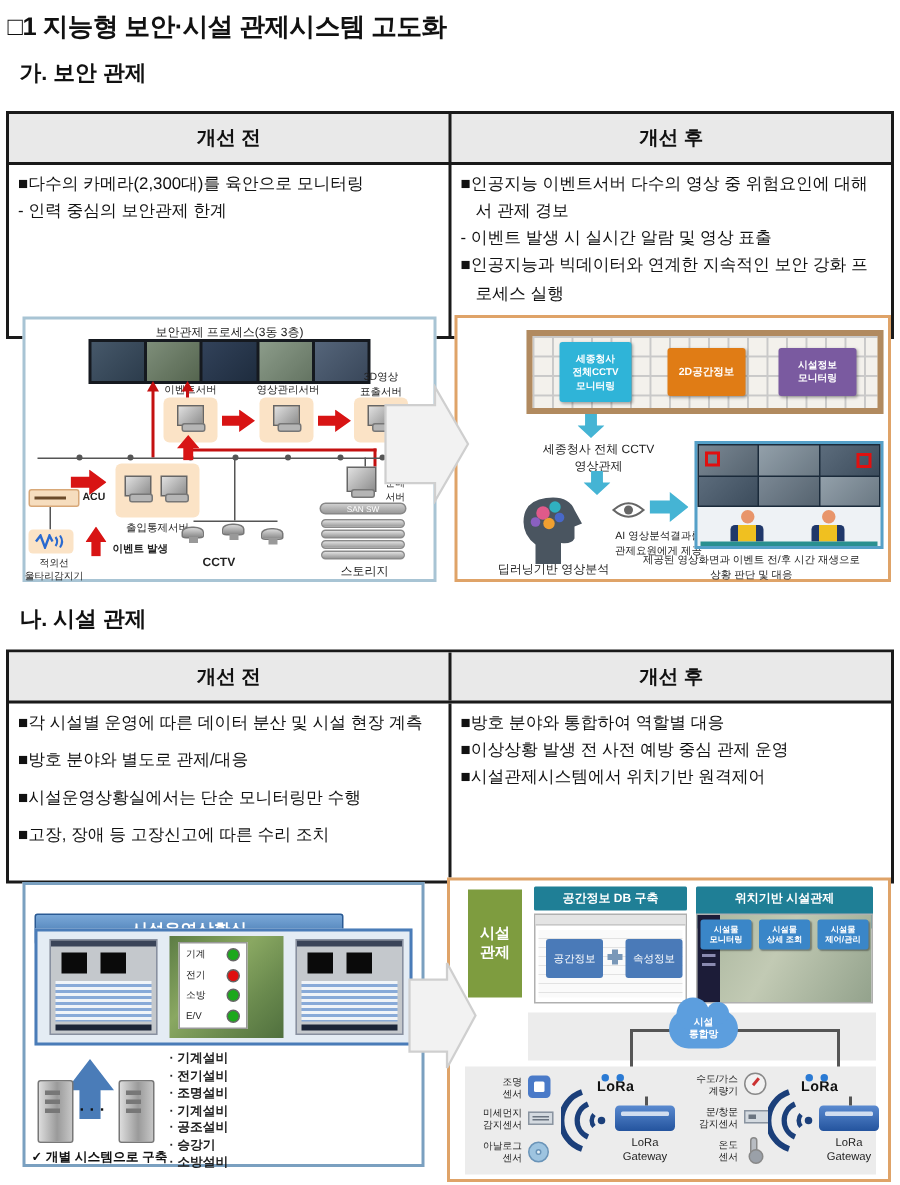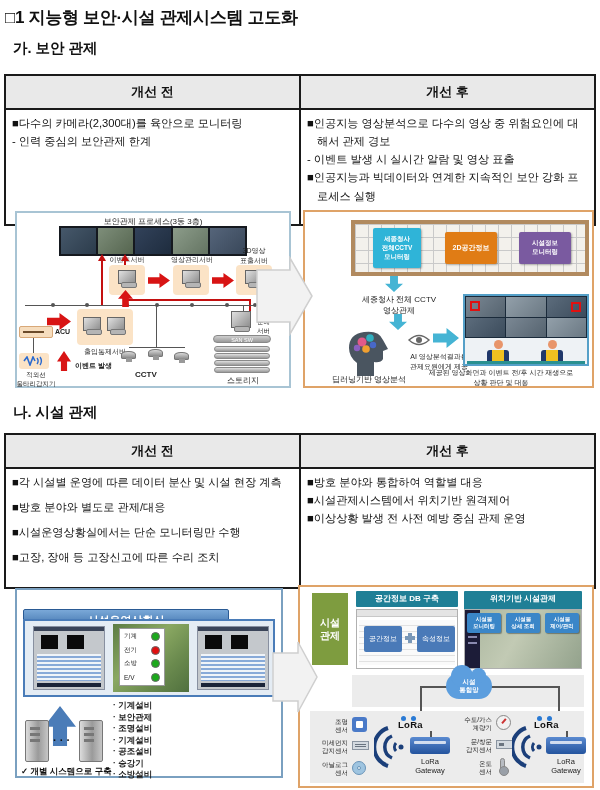--- a/index.html
+++ b/index.html
@@ -143,21 +143,21 @@
   <div class="tbl-head">
     <div>개선 전</div>
     <div>개선 후</div>
   </div>
   <div class="tbl-body t1-body">
     <div>
       <div class="li">■다수의 카메라(2,300대)를 육안으로 모니터링</div>
       <div class="li">- 인력 중심의 보안관제 한계</div>
     </div>
     <div>
-      <div class="li">■인공지능 영상분석으로 다수의 영상 중 위험요인에 대해서 관제 경보</div>
+      <div class="li">■인공지능 이벤트서버 다수의 영상 중 위험요인에 대해서 관제 경보</div>
       <div class="li">- 이벤트 발생 시 실시간 알람 및 영상 표출</div>
       <div class="li">■인공지능과 빅데이터와 연계한 지속적인 보안 강화 프로세스 실행</div>
     </div>
   </div>
 </div>
 
 <div class="panel p-sec-before">
   <div class="abs sb-title ctr">보안관제 프로세스(3동  3층)</div>
   <div class="abs wall">
     <div class="wtile" style="background:linear-gradient(135deg,#46586a,#2c3c4c)"></div>
@@ -320,22 +320,22 @@
   </div>
   <div class="tbl-body t2-body">
     <div class="roomy">
       <div class="li">■각 시설별 운영에 따른 데이터 분산 및 시설 현장 계측</div>
       <div class="li">■방호 분야와 별도로 관제/대응</div>
       <div class="li">■시설운영상황실에서는 단순 모니터링만 수행</div>
       <div class="li">■고장, 장애 등 고장신고에 따른 수리 조치</div>
     </div>
     <div>
       <div class="li">■방호 분야와 통합하여 역할별 대응</div>
+      <div class="li">■이상상황 발생 전 사전 예방 중심 관제 운영</div>
       <div class="li">■시설관제시스템에서 위치기반 원격제어</div>
-      <div class="li">■이상상황 발생 전 사전 예방 중심 관제 운영</div>
     </div>
   </div>
 </div>
 
 <div class="panel p-fac-before">
   <div class="fb-head" style="left:6px;top:19px;width:206px;height:21px;line-height:20px">시설운영상황실</div>
   <div class="fb-screens" style="left:6px;top:29px;width:252px;height:78px">
     <div class="scada" style="left:8px;top:5px;width:72px;height:64px">
         <div class="tb"></div>
         <div class="blk"></div>
@@ -365,21 +365,21 @@
     <div class="scada" style="left:172px;top:5px;width:72px;height:64px">
         <div class="tb"></div>
         <div class="blk"></div>
         <div class="rows"></div>
         <div class="bb"></div>
       </div>
   </div>
   <div class="arr arr-u blue" style="left:27px;top:116px;width:32px;height:40px"></div>
   <div class="eq" style="left:96px;top:110px">
     <div>기계설비</div>
-    <div>보안관제</div>
+    <div>전기설비</div>
     <div>조명설비</div>
     <div>기계설비</div>
     <div>공조설비</div>
     <div>승강기</div>
     <div>소방설비</div>
   </div>
   <div class="tower" style="left:8px;top:130px"></div>
   <div class="abs b" style="left:36px;top:144px;font-size:11px">· · ·</div>
   <div class="tower" style="left:62px;top:130px"></div>
   <div class="abs b" style="left:4px;top:176px;font-size:8.5px">✓ 개별 시스템으로 구축</div>

